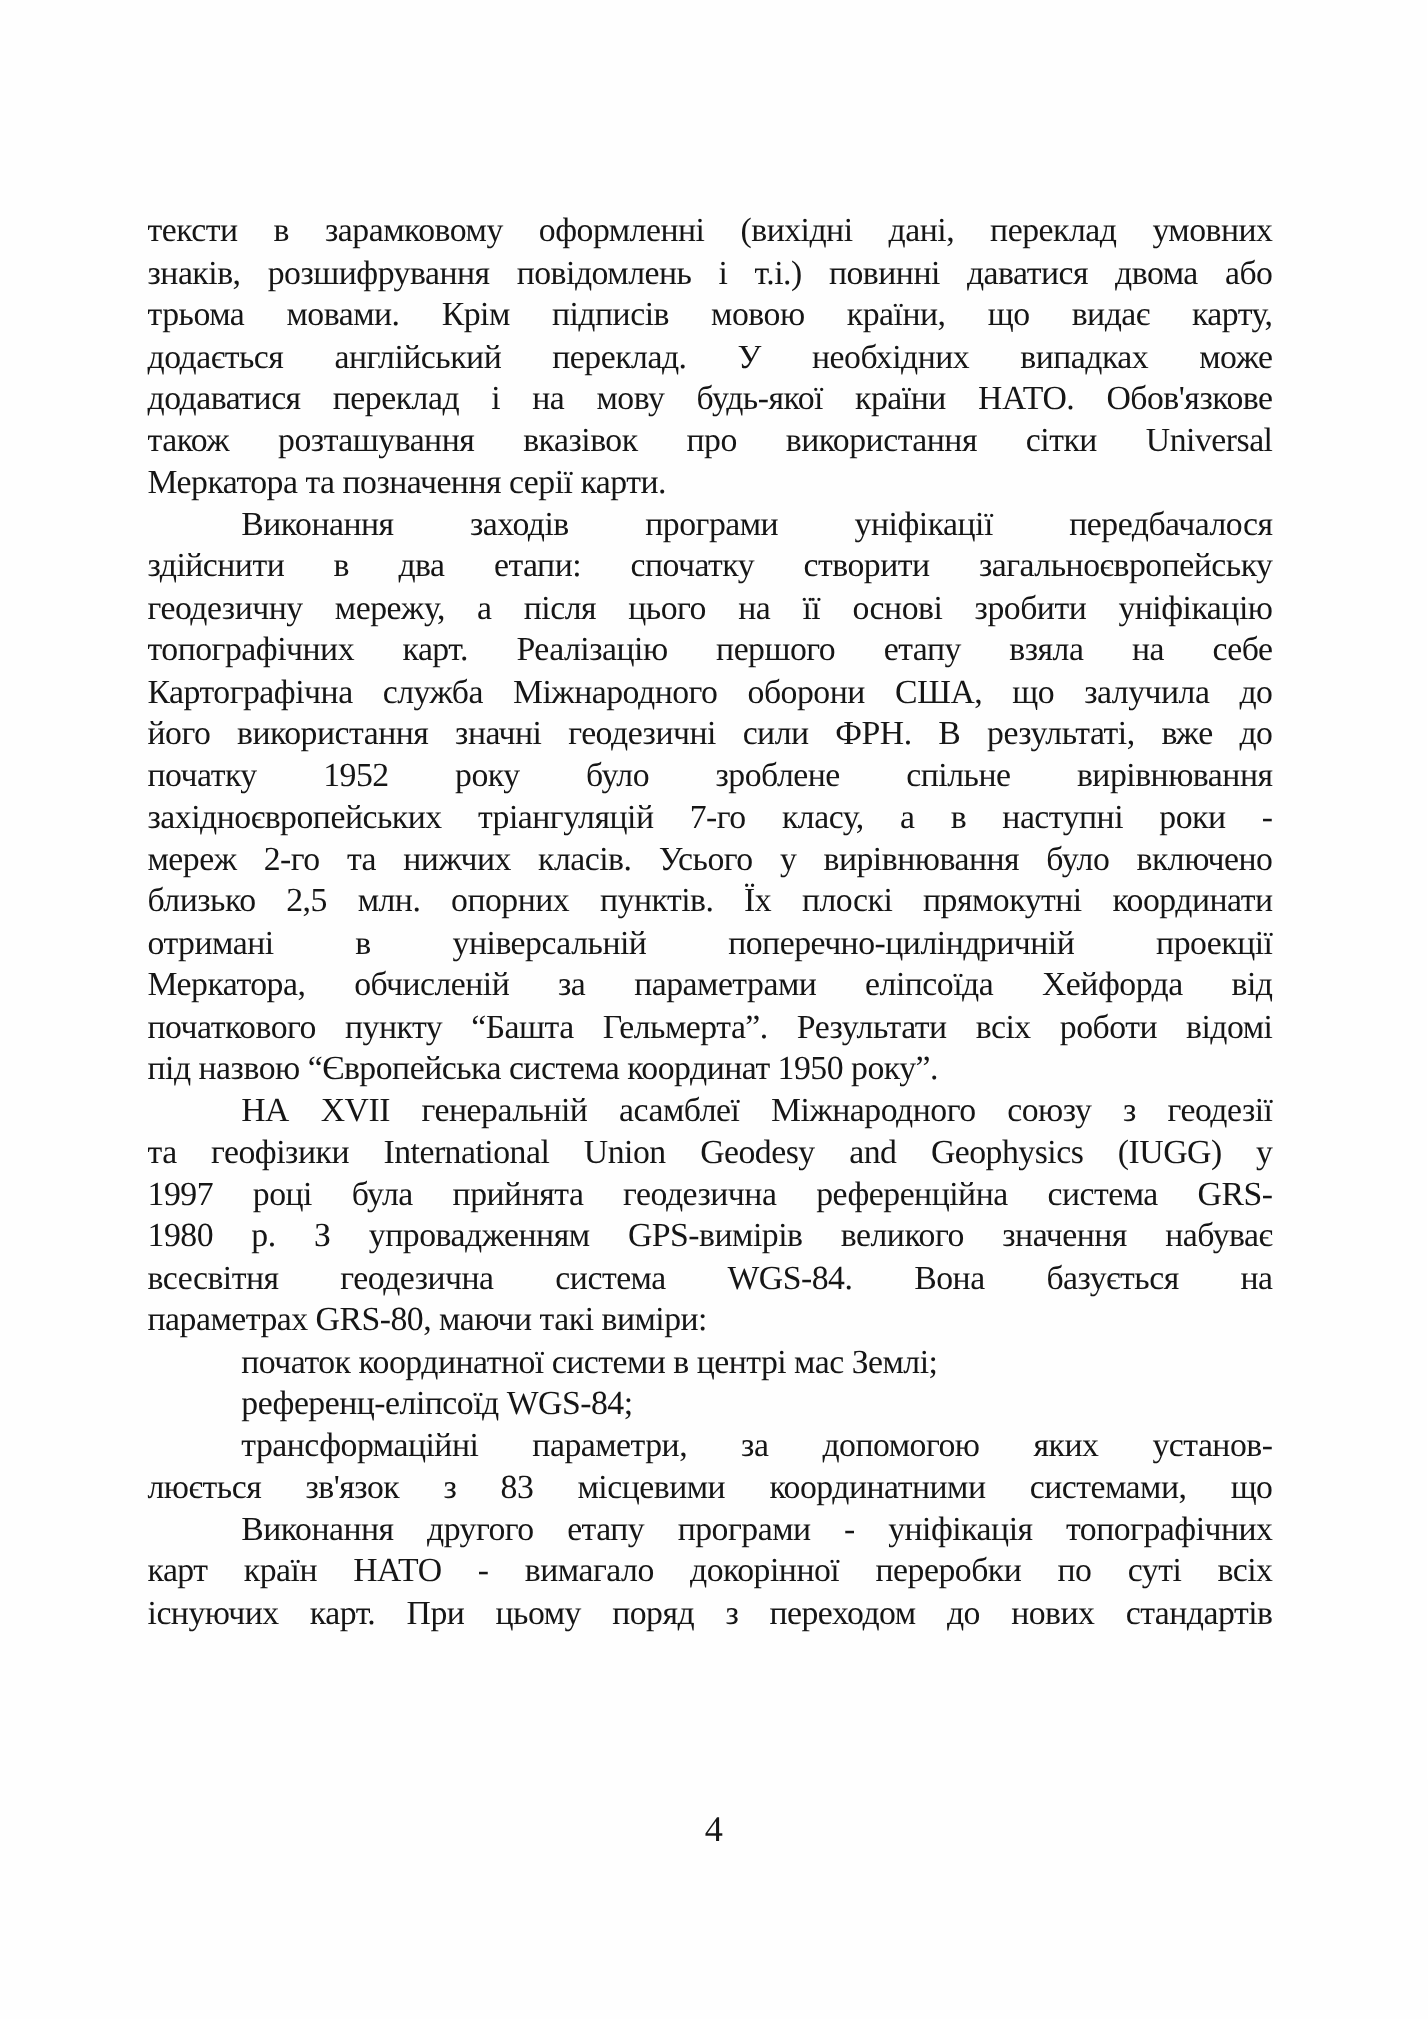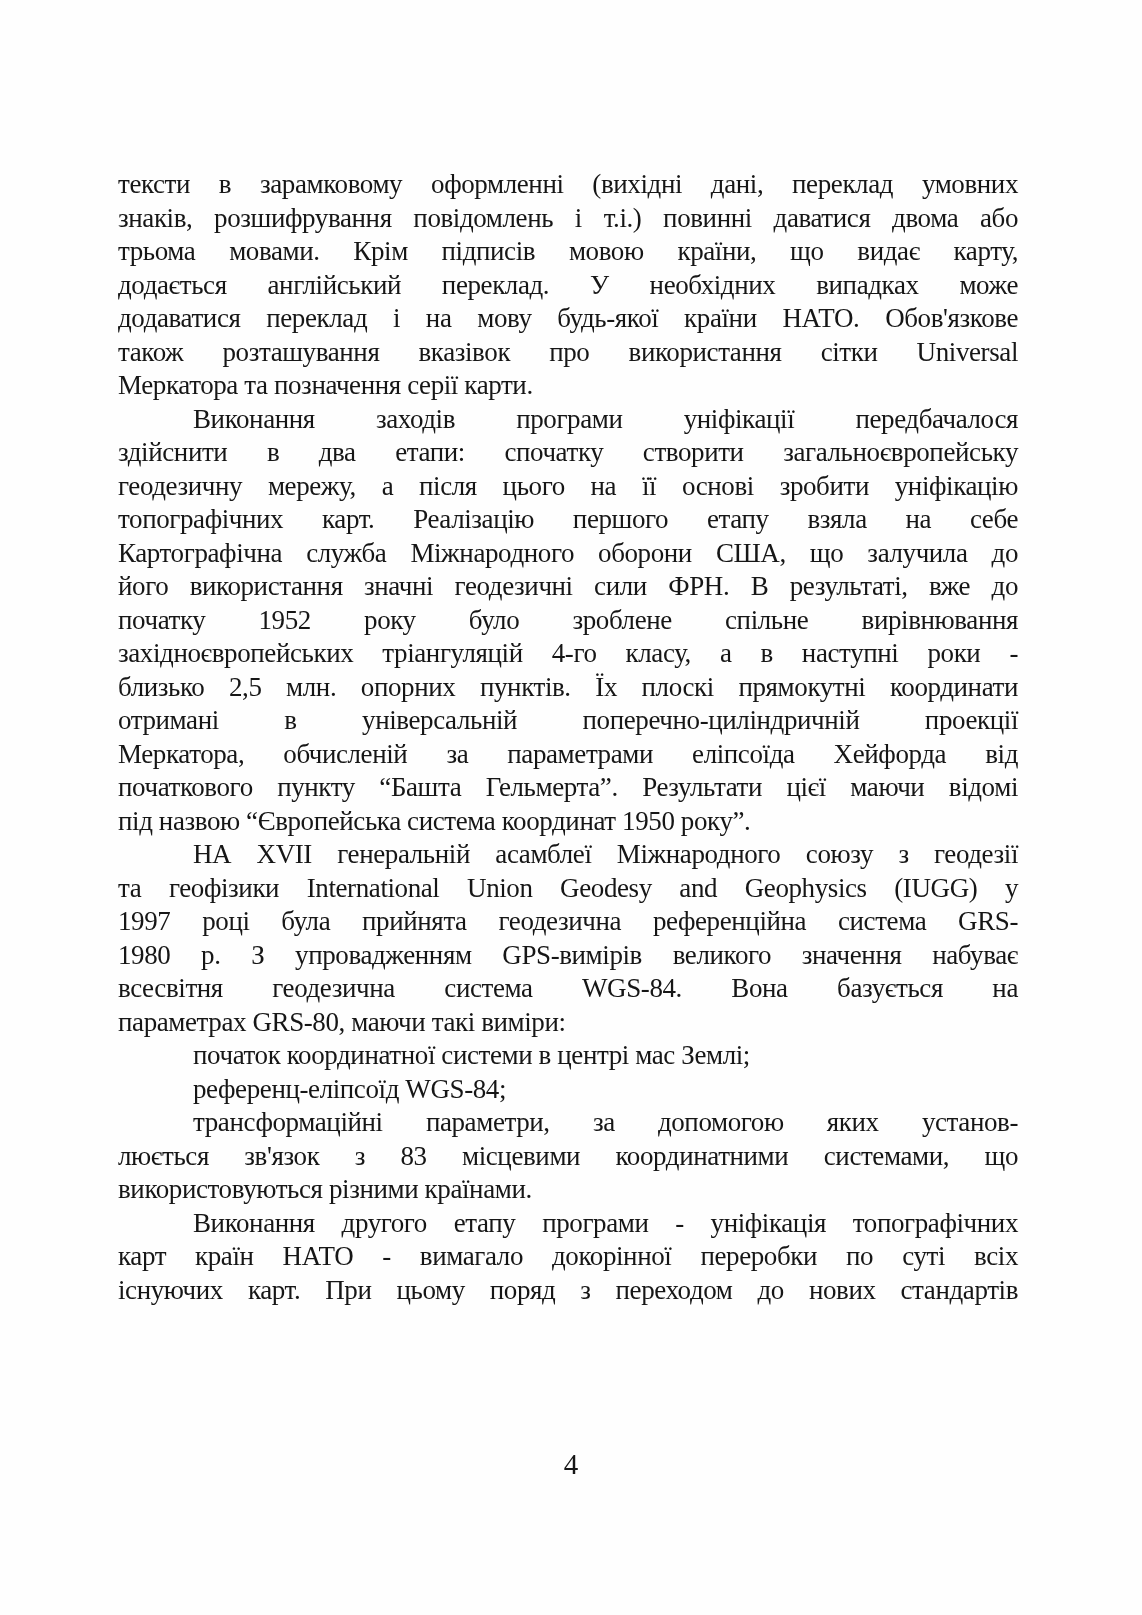--- a/index.html
+++ b/index.html
@@ -69,25 +69,26 @@
     </div>
 
     <div class="para ind">
       <div class="line">Виконання заходів програми уніфікації передбачалося</div>
       <div class="line">здійснити в два етапи: спочатку створити загальноєвропейську</div>
       <div class="line">геодезичну мережу, а після цього на її основі зробити уніфікацію</div>
       <div class="line">топографічних карт. Реалізацію першого етапу взяла на себе</div>
       <div class="line">Картографічна служба Міжнародного оборони США, що залучила до</div>
       <div class="line">його використання значні геодезичні сили ФРН. В результаті, вже до</div>
       <div class="line">початку 1952 року було зроблене спільне вирівнювання</div>
-      <div class="line">західноєвропейських тріангуляцій 4-го класу, а в наступні роки -</div>
+      <div class="line">західноєвропейських тріангуляцій 7-го класу, а в наступні роки -</div>
+      <div class="line">мереж 2-го та нижчих класів. Усього у вирівнювання було включено</div>
       <div class="line">близько 2,5 млн. опорних пунктів. Їх плоскі прямокутні координати</div>
       <div class="line">отримані в універсальній поперечно-циліндричній проекції</div>
       <div class="line">Меркатора, обчисленій за параметрами еліпсоїда Хейфорда від</div>
-      <div class="line">початкового пункту “Башта Гельмерта”. Результати цієї маючи відомі</div>
+      <div class="line">початкового пункту “Башта Гельмерта”. Результати всіх роботи відомі</div>
       <div class="line end">під назвою “Європейська система координат 1950 року”.</div>
     </div>
 
     <div class="para ind">
       <div class="line">НА XVII генеральній асамблеї Міжнародного союзу з геодезії</div>
       <div class="line">та геофізики International Union Geodesy and Geophysics (IUGG) у</div>
       <div class="line">1997 році була прийнята геодезична референційна система GRS-</div>
       <div class="line">1980 р. З упровадженням GPS-вимірів великого значення набуває</div>
       <div class="line">всесвітня геодезична система WGS-84. Вона базується на</div>
       <div class="line end">параметрах GRS-80, маючи такі виміри:</div>
@@ -97,21 +98,20 @@
       <div class="line end">початок координатної системи в центрі мас Землі;</div>
     </div>
 
     <div class="para ind">
       <div class="line end">референц-еліпсоїд WGS-84;</div>
     </div>
 
     <div class="para ind">
       <div class="line">трансформаційні параметри, за допомогою яких установ-</div>
       <div class="line">люється зв'язок з 83 місцевими координатними системами, що</div>
-      <div class="line end">використовуються різними країнами.</div>
     </div>
 
     <div class="para ind">
       <div class="line">Виконання другого етапу програми - уніфікація топографічних</div>
       <div class="line">карт країн НАТО - вимагало докорінної переробки по суті всіх</div>
       <div class="line">існуючих карт. При цьому поряд з переходом до нових стандартів</div>
     </div>
 
   </div>
 

